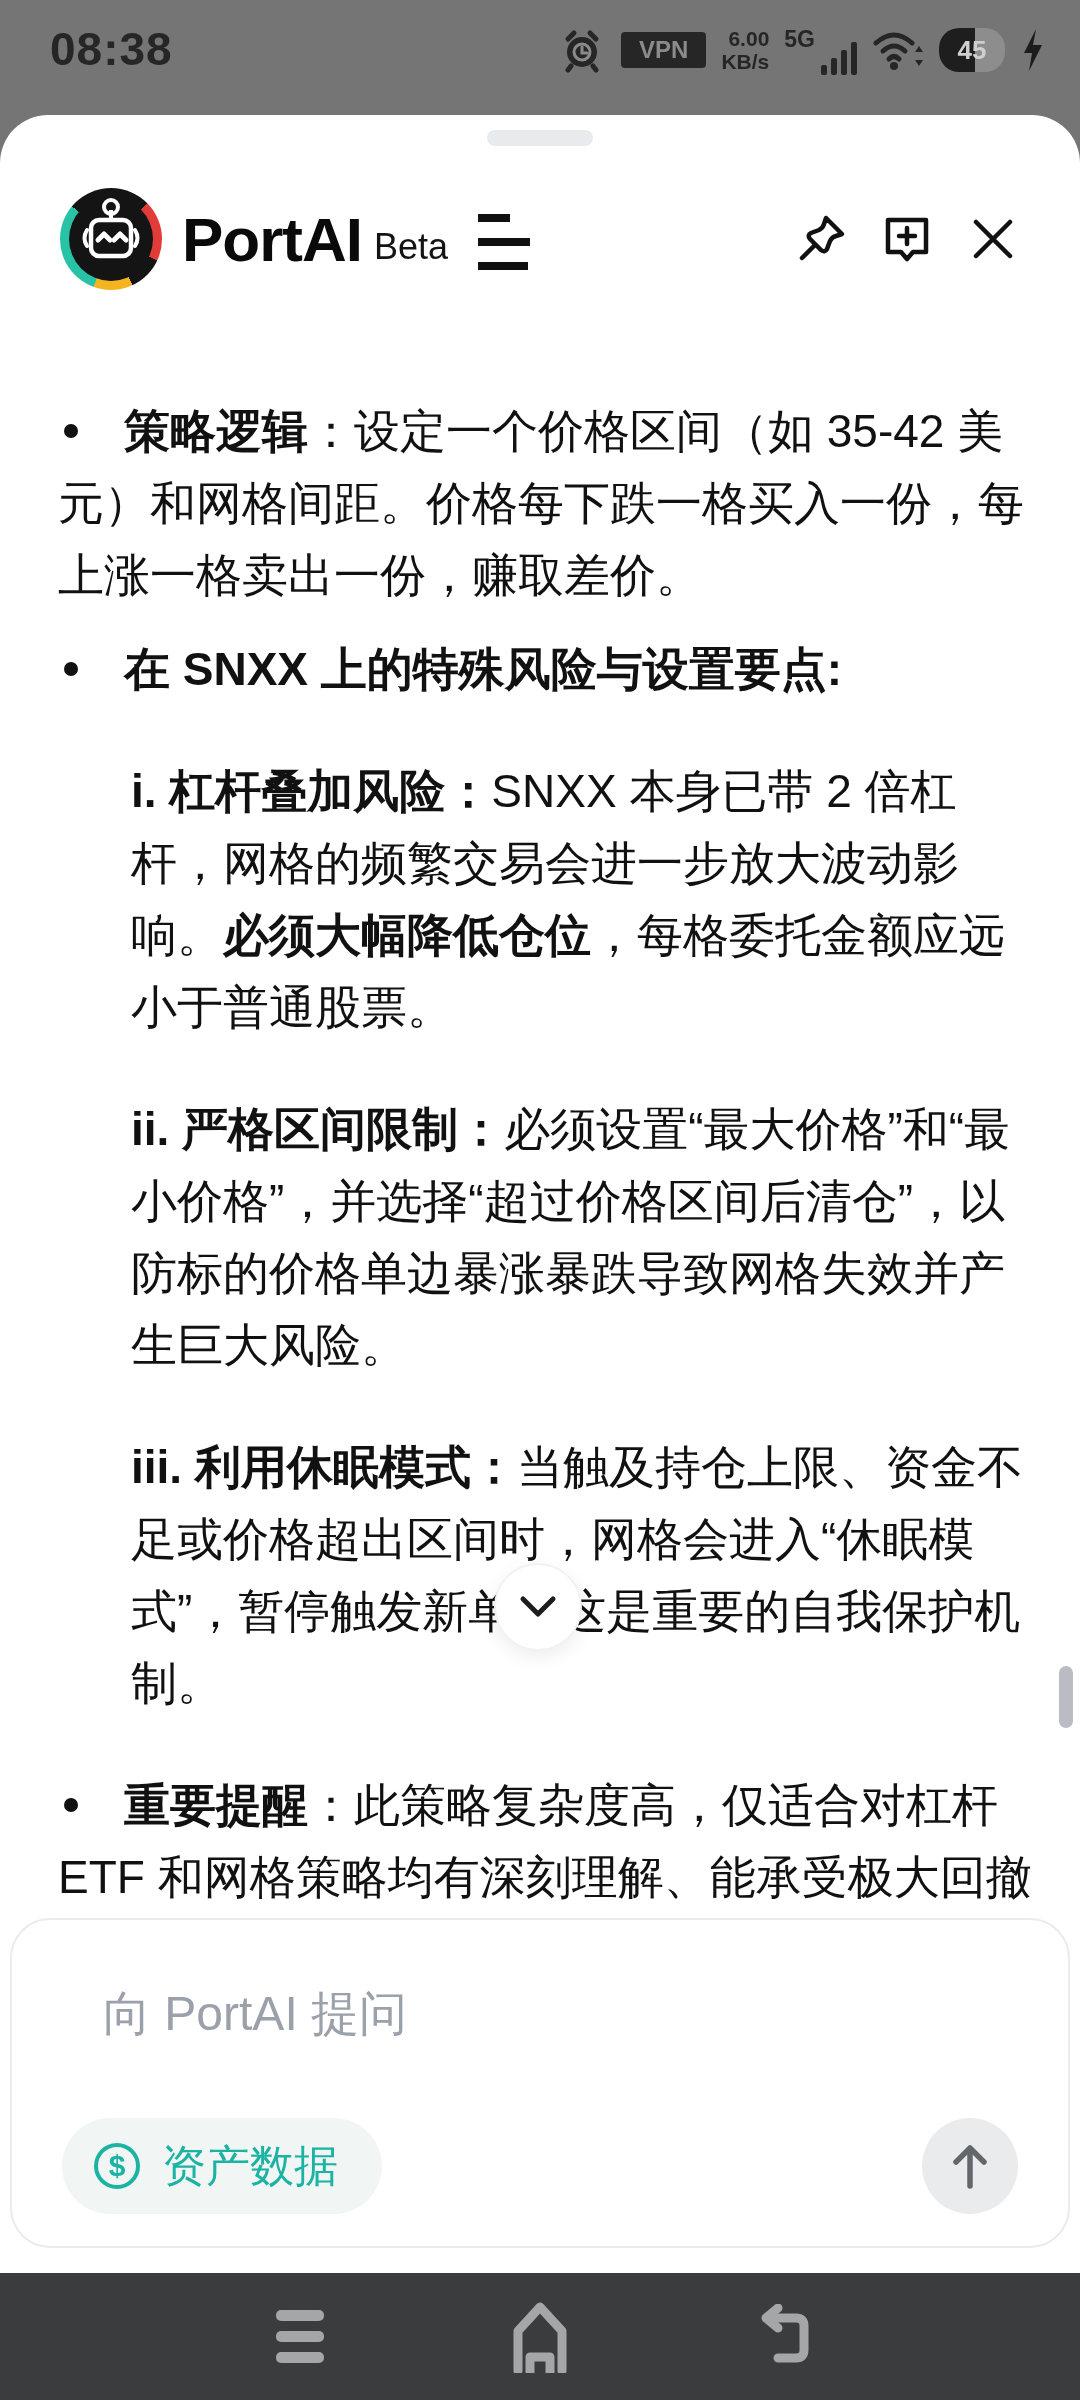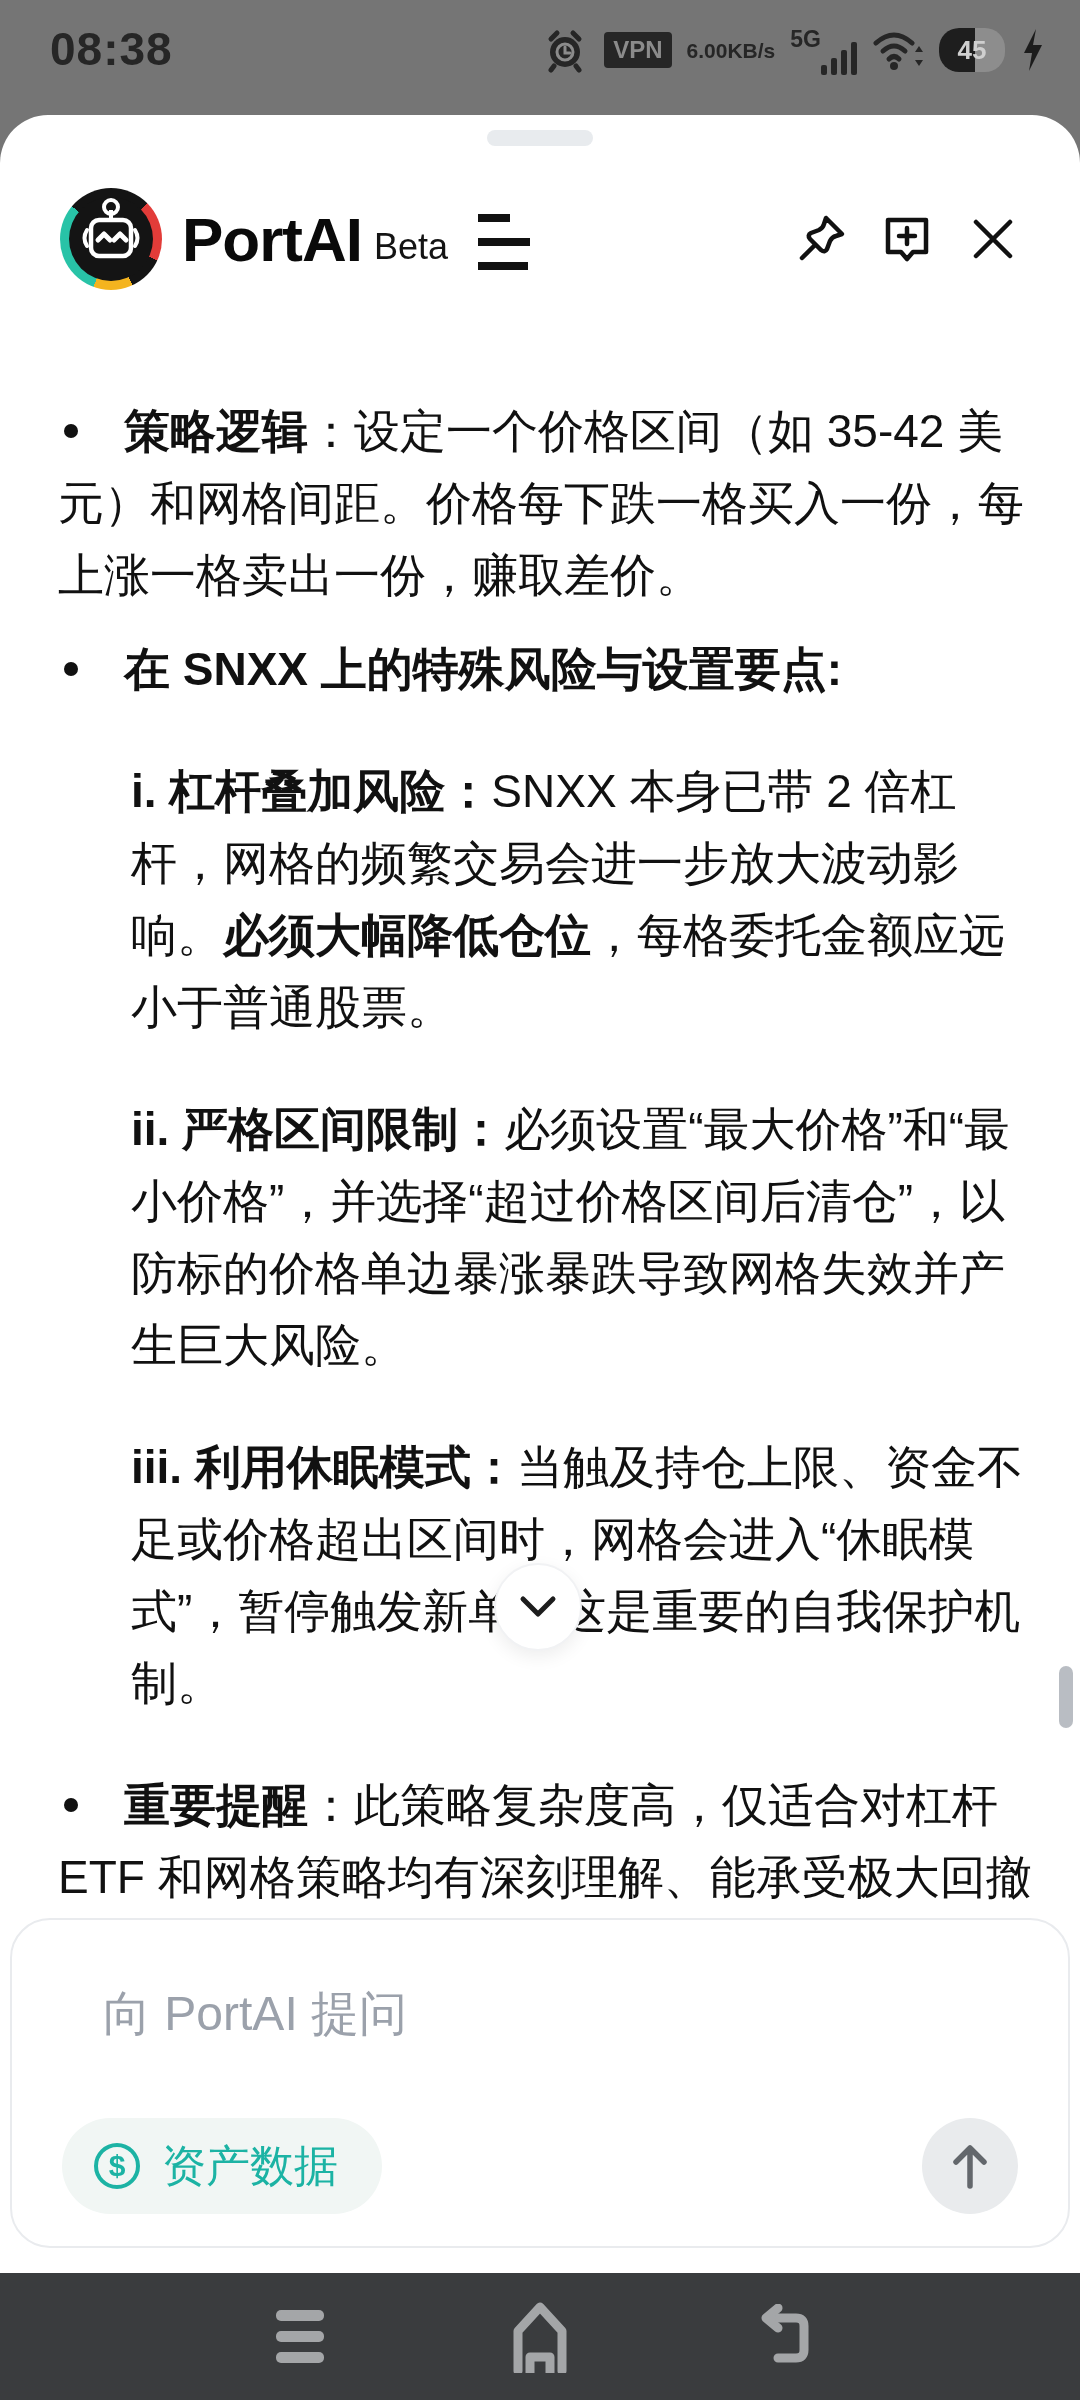--- a/index.html
+++ b/index.html
@@ -8,23 +8,23 @@
     background:#757575;
     font-family:"Liberation Sans","DejaVu Sans",sans-serif;
     -webkit-font-smoothing:antialiased;
   }
   
   .statusbar{position:absolute;top:0;left:0;width:1080px;height:100px;color:#262626;}
   .sb-time{position:absolute;left:50px;top:22px;font-size:46px;font-weight:600;letter-spacing:1px;}
   .sb-right{position:absolute;right:34px;top:0;height:100px;display:flex;align-items:center;gap:15px;}
   .sb-ic{display:block;}
   .vpn-badge{background:#262626;color:#8b8b8b;font-size:24px;font-weight:700;
-    padding:6px 9px;border-radius:4px;line-height:1;}
-  .sb-speed{display:flex;flex-direction:row;align-items:flex-end;font-size:21px;font-weight:700;line-height:23px;}
-  .sb-5g{display:flex;align-items:flex-end;}
+    padding:6px 18px;border-radius:4px;line-height:1;}
+  .sb-speed{display:flex;flex-direction:column;align-items:flex-end;font-size:21px;font-weight:700;line-height:23px;}
+  .sb-5g{display:flex;align-items:flex-end;gap:6px;}
   .sb-5g .lbl{font-size:23px;font-weight:700;margin-bottom:22px;}
   .bars{display:flex;align-items:flex-end;gap:4px;height:34px;}
   .bars i{display:block;width:6px;background:#262626;border-radius:2px;}
   .battery{position:relative;width:66px;height:44px;border-radius:20px;background:#8d8d8d;overflow:hidden;}
   .battery .fill{position:absolute;left:0;top:0;bottom:0;width:55%;background:#1e1e1e;}
   .battery .pct{position:absolute;inset:0;display:flex;align-items:center;justify-content:center;
     color:#cfcfcf;font-size:26px;font-weight:700;}
   
   .sheet{position:absolute;left:0;top:115px;width:1080px;height:2158px;background:#ffffff;
     border-radius:48px 48px 0 0;}

